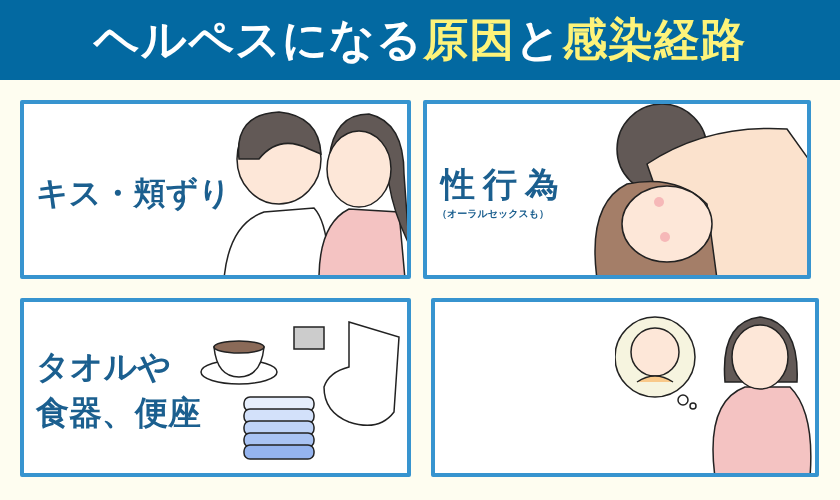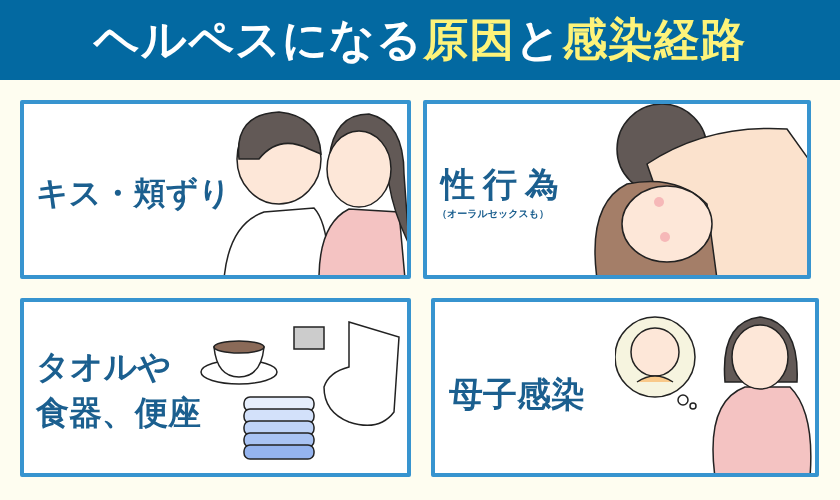--- a/index.html
+++ b/index.html
@@ -65,21 +65,20 @@
       <rect x="45" y="95" width="70" height="14" rx="6" fill="#e6eefc"></rect>
       <rect x="45" y="107" width="70" height="14" rx="6" fill="#d3e1fa"></rect>
       <rect x="45" y="119" width="70" height="14" rx="6" fill="#bfd3f7"></rect>
       <rect x="45" y="131" width="70" height="14" rx="6" fill="#a9c3f3"></rect>
       <rect x="45" y="143" width="70" height="14" rx="6" fill="#95b4ef"></rect>
     </g>
   </svg>
 </div>
 
 <div class="card c4">
-  <div class="label" style="left:14px;top:70px;font-size:34px;">母子感染</div>
   <svg class="illus" style="left:180px;top:0;" width="205" height="175" viewBox="0 0 205 175">
     <circle cx="40" cy="55" r="40" fill="#f6f4df" stroke="#222" stroke-width="1.5"></circle>
     <circle cx="40" cy="50" r="24" fill="#fde7d8" stroke="#222" stroke-width="1.5"></circle>
     <path d="M22 80 Q40 68 58 80" fill="#f9c98a" stroke="#222" stroke-width="1.5"></path>
     <circle cx="68" cy="98" r="5" fill="#fff" stroke="#222" stroke-width="1.5"></circle>
     <circle cx="78" cy="104" r="3" fill="#fff" stroke="#222" stroke-width="1.5"></circle>
     <path d="M100 175 Q90 100 130 85 L175 85 Q200 110 195 175 Z" fill="#f4c3c2" stroke="#222" stroke-width="1.5"></path>
     <path d="M110 80 Q105 20 145 15 Q185 20 182 80 Z" fill="#625956" stroke="#222" stroke-width="1.5"></path>
     <ellipse cx="145" cy="55" rx="28" ry="32" fill="#fde7d8" stroke="#222" stroke-width="1.5"></ellipse>
   </svg>

